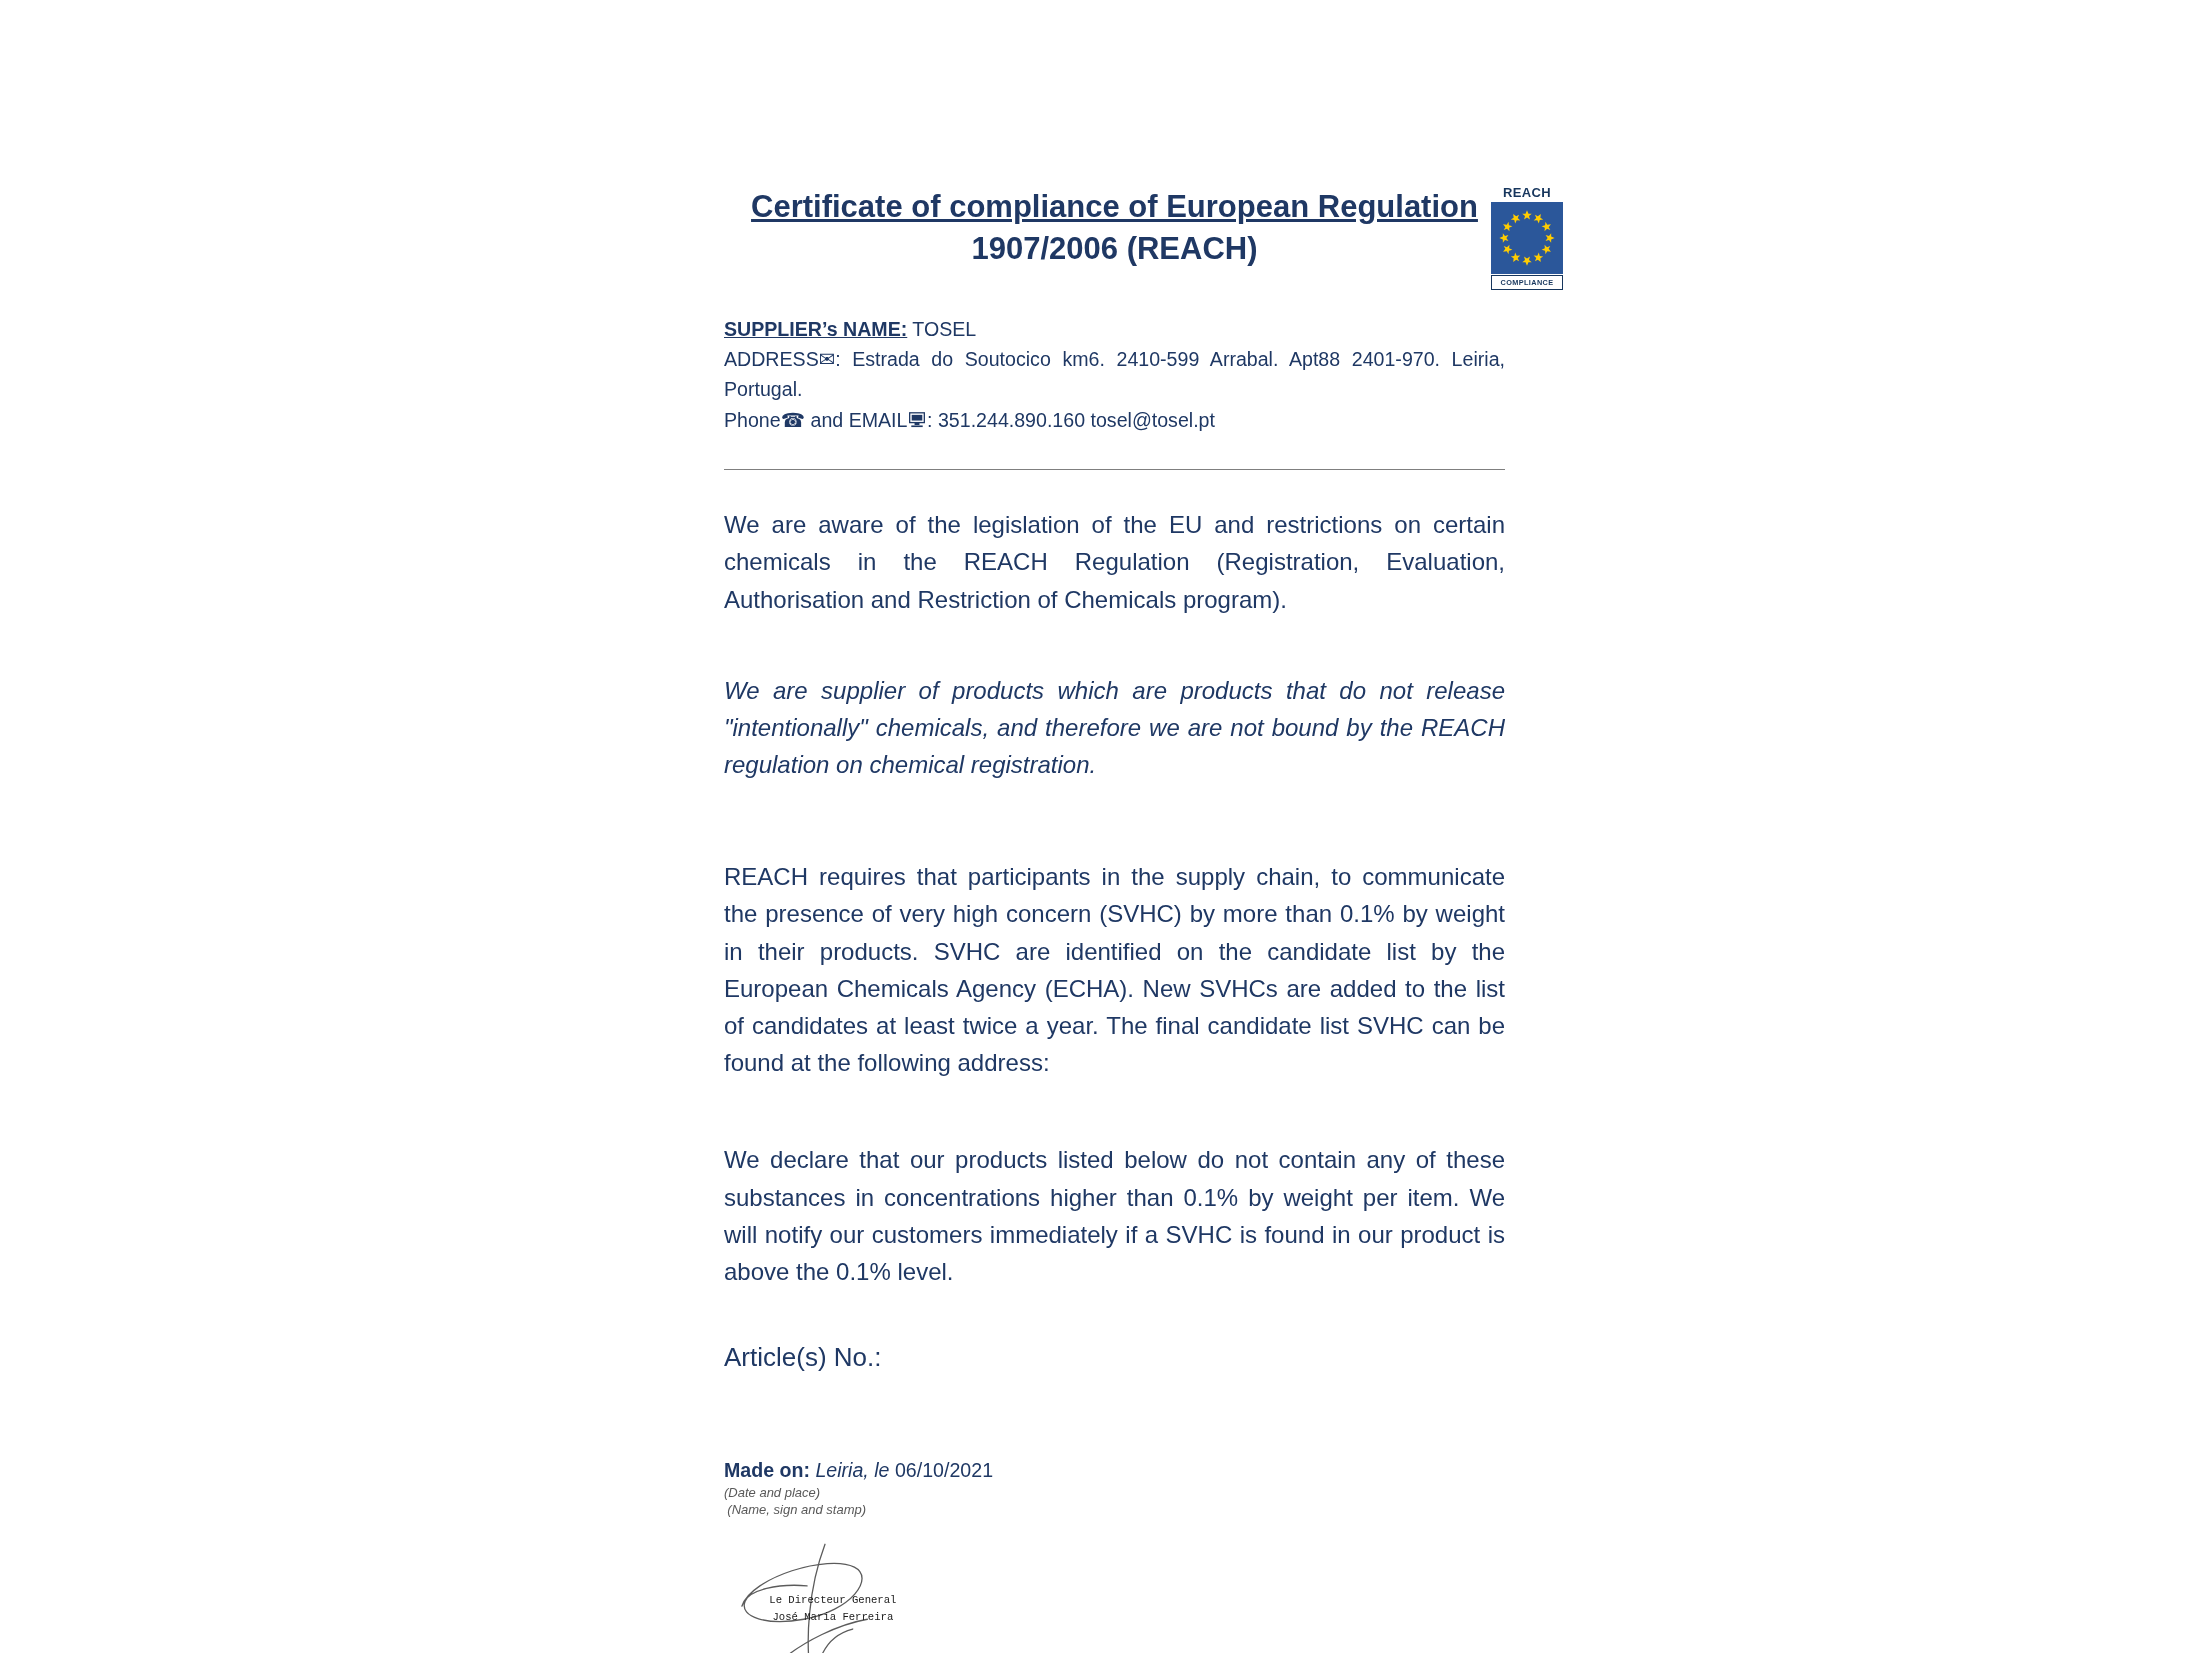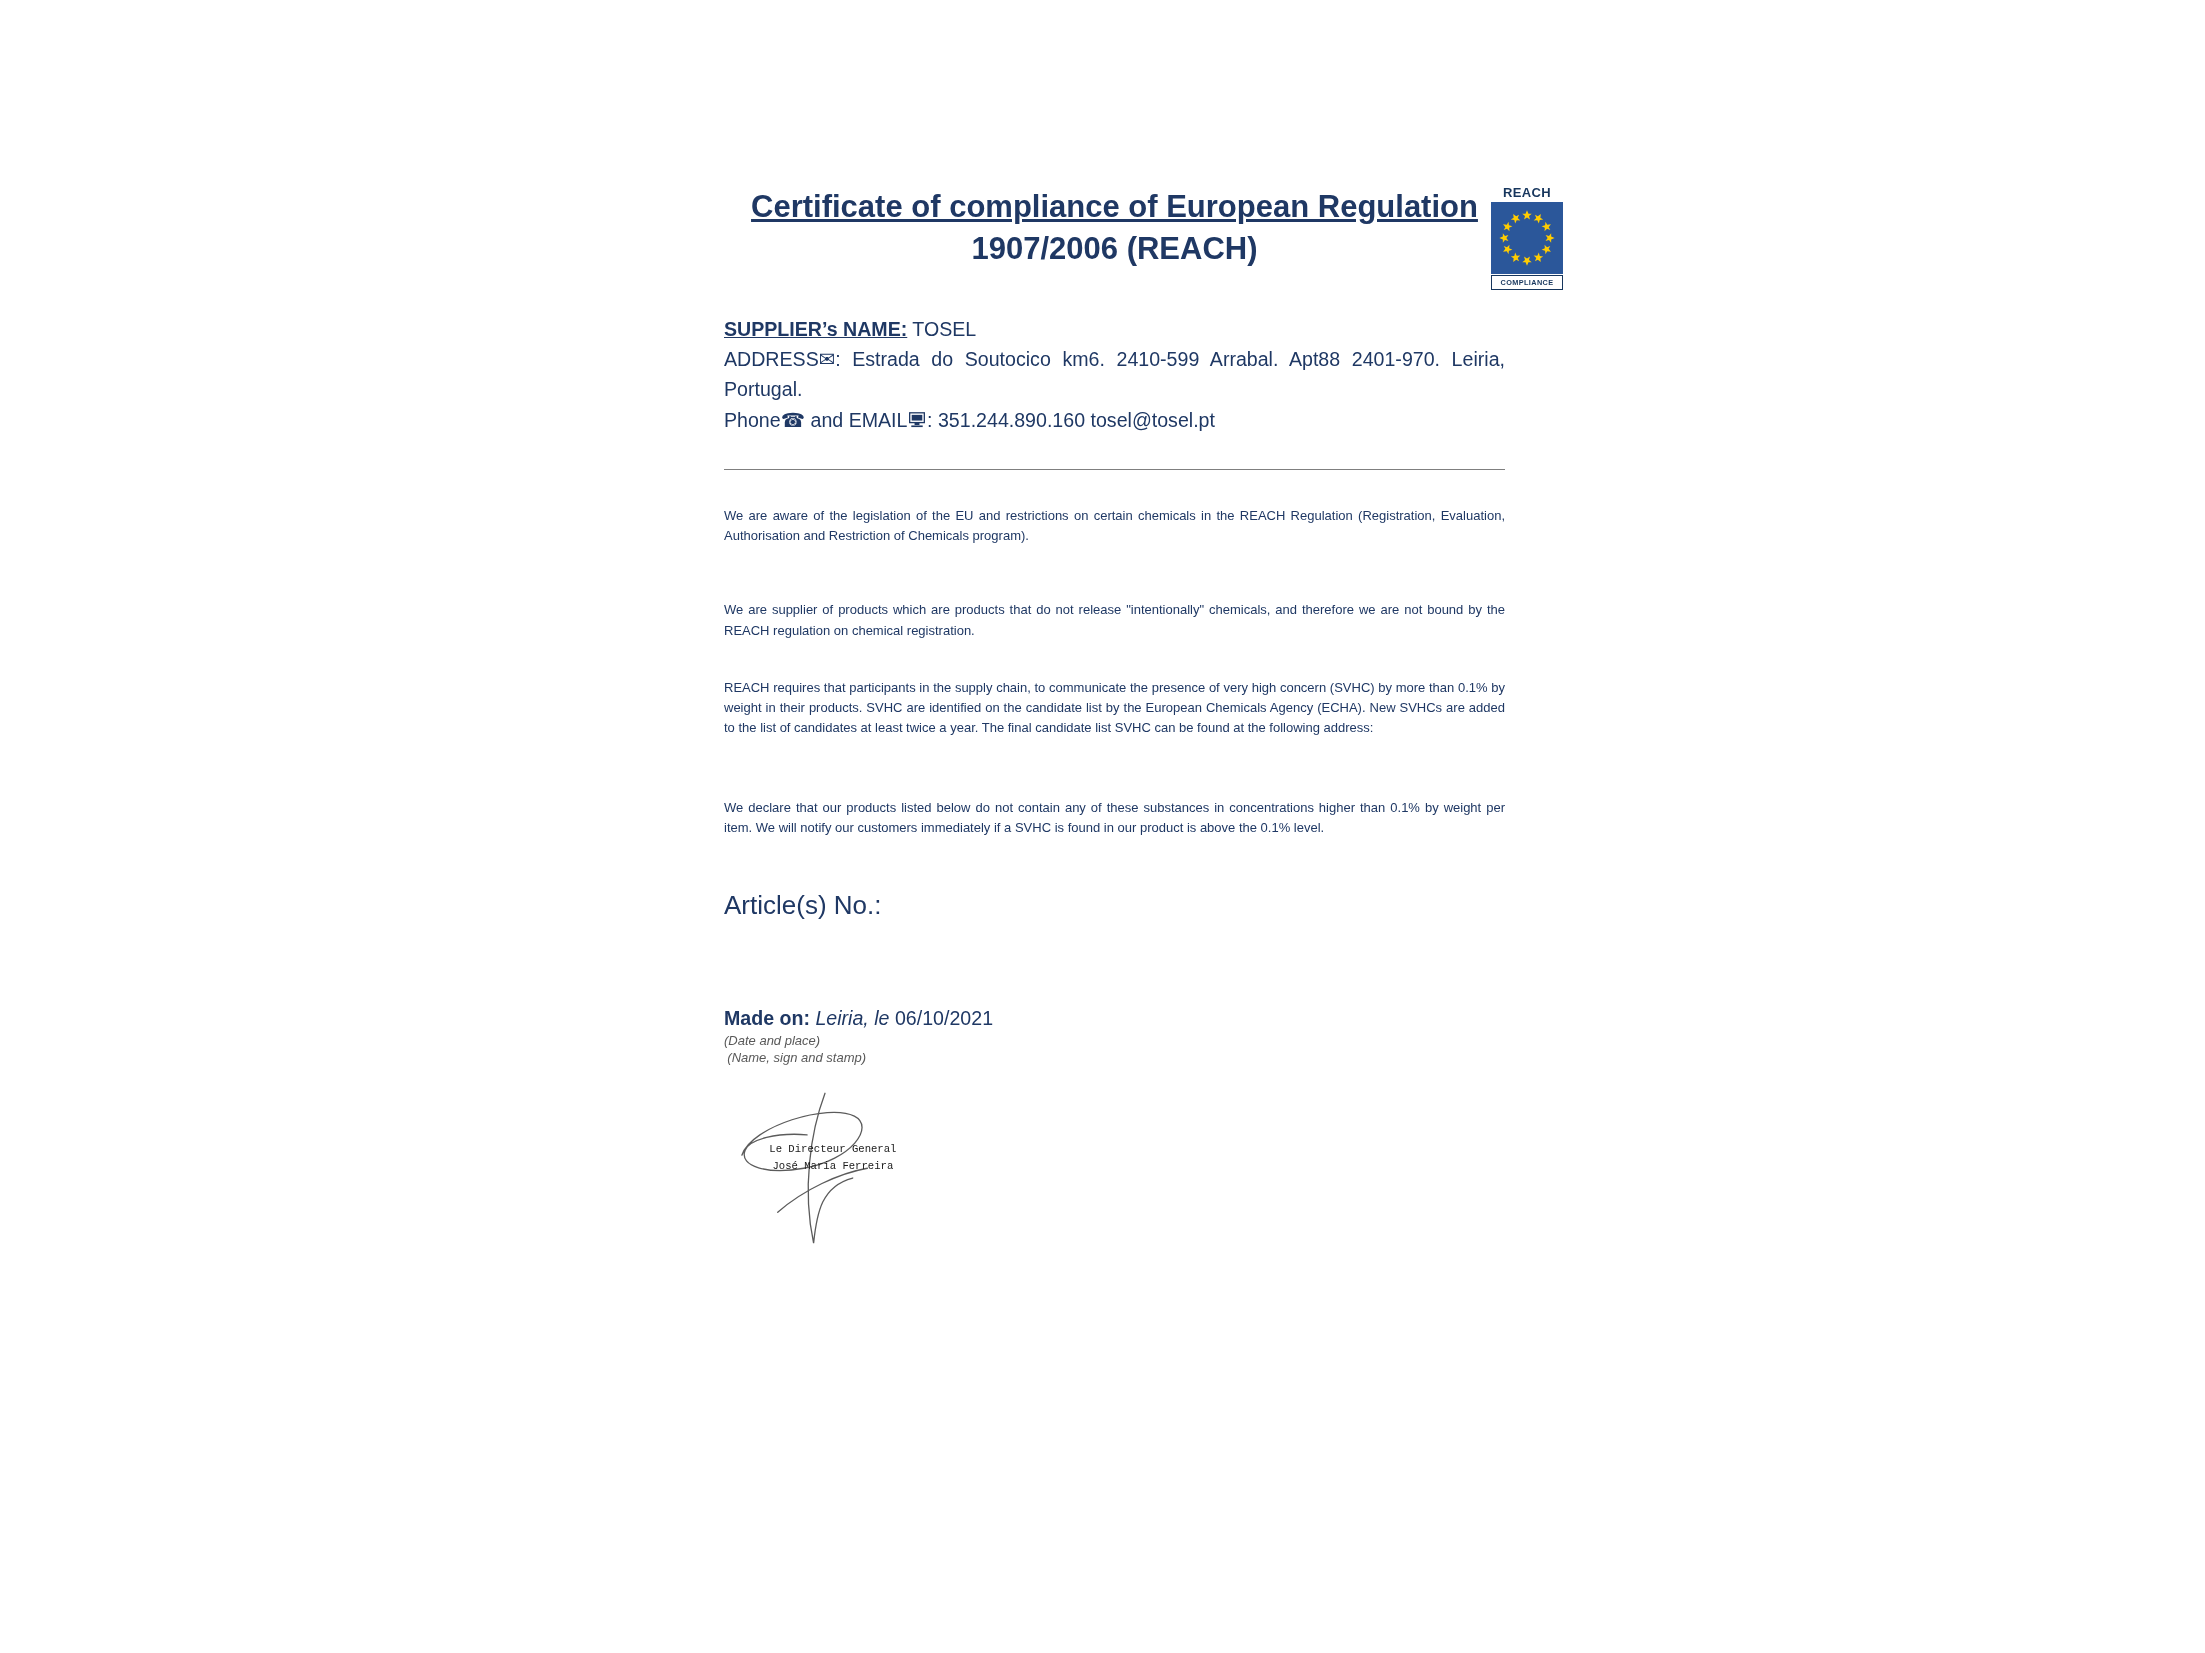--- a/index.html
+++ b/index.html
@@ -21,24 +21,24 @@
   .supplier-line { font-size:19.6px; line-height:1.55; text-align:justify; }
   .bold { font-weight:bold; }
   .u { text-decoration:underline; }
   .glyph { font-size:19.6px; }
   .computer-icon { display:inline-block; vertical-align:-1.6px; margin:0 0.8px; }
   hr.divider {
     border:none; border-top:1.6px solid #7f7f7f;
     margin:34px 0 36px 0;
   }
   .para {
-    font-size:13px; line-height:1.55; text-align:justify; color:#1F3864;
+    font-size:24px; line-height:1.55; text-align:justify; color:#1F3864;
   }
   .para.m1 { margin-bottom:54px; }
-  .para.m2 { margin-bottom:37px; }
+  .para.m2 { margin-bottom:75px;font-style:italic; }
   .para.m3 { margin-bottom:60px; }
   .para.m4 { margin-bottom:52px; }
   .link-line { text-align:center; font-size:19.6px; margin-bottom:59px; }
   .link-line a { color:#1F3864; text-decoration:underline; }
   .article { font-size:26px; margin-bottom:86px; }
   .made-on, .manager { font-size:19.6px; }
   .italic { font-style:italic; }
   .note {
     font-size:13px; font-style:italic; color:#595959; margin-top:2.4px;
   }

